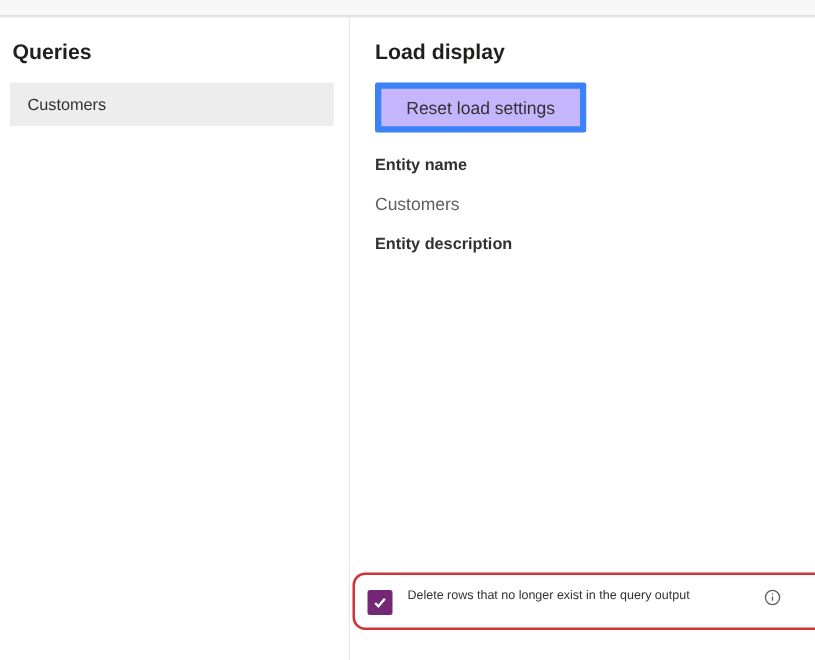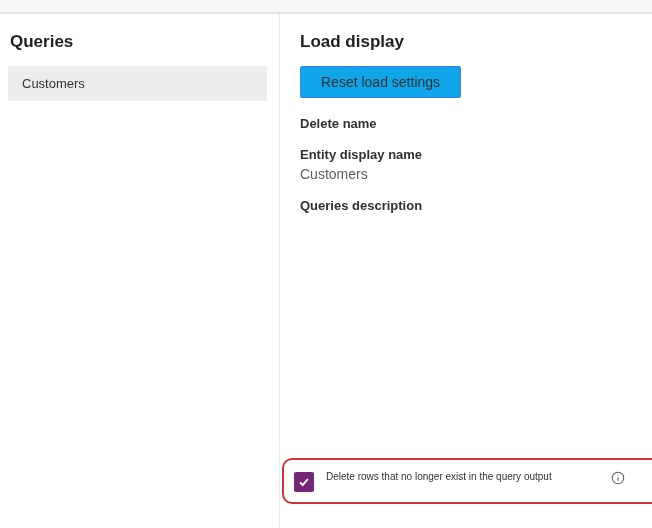--- a/index.html
+++ b/index.html
@@ -50,22 +50,22 @@
       padding: 18px 20px 18px 20px;
       position: relative;
     }
     .load-heading {
       font-size: 17px;
       font-weight: 600;
       color: #201f1e;
       margin-bottom: 14px;
     }
     .reset-btn {
-      background: #0ea5e9;
-      border: 1px solid #3b82f6;
+      background: #c4b5fd;
+      border: 5px solid #3b82f6;
       border-radius: 2px;
       padding: 7px 20px;
       font-size: 14px;
       font-family: inherit;
       color: #323130;
       cursor: pointer;
       margin-bottom: 18px;
     }
     .field-group {
       margin-bottom: 16px;
@@ -150,30 +150,29 @@
       <span>Customers</span>
     </div>
   </div>
 
   <div class="right-pane">
     <div class="load-heading">Load display</div>
 
     <button class="reset-btn">Reset load settings</button>
 
     <div class="field-group">
-      <div class="field-label">Delete name</div>
+      <div class="field-label">Entity name</div>
     </div>
 
     <div class="field-group">
-      <div class="field-label">Entity display name</div>
       <div class="field-value">Customers</div>
     </div>
 
     <div class="field-group">
-      <div class="field-label">Queries description</div>
+      <div class="field-label">Entity description</div>
       <div class="field-value"></div>
     </div>
 
     <div class="highlight-box">
       <div class="checkbox-wrap">
         <svg viewBox="0 0 14 14">
           <polyline points="2.5,7.5 5.5,10.5 11.5,3.5"></polyline>
         </svg>
       </div>
       <div class="checkbox-label-text">Delete rows that no longer exist in the query output</div>

